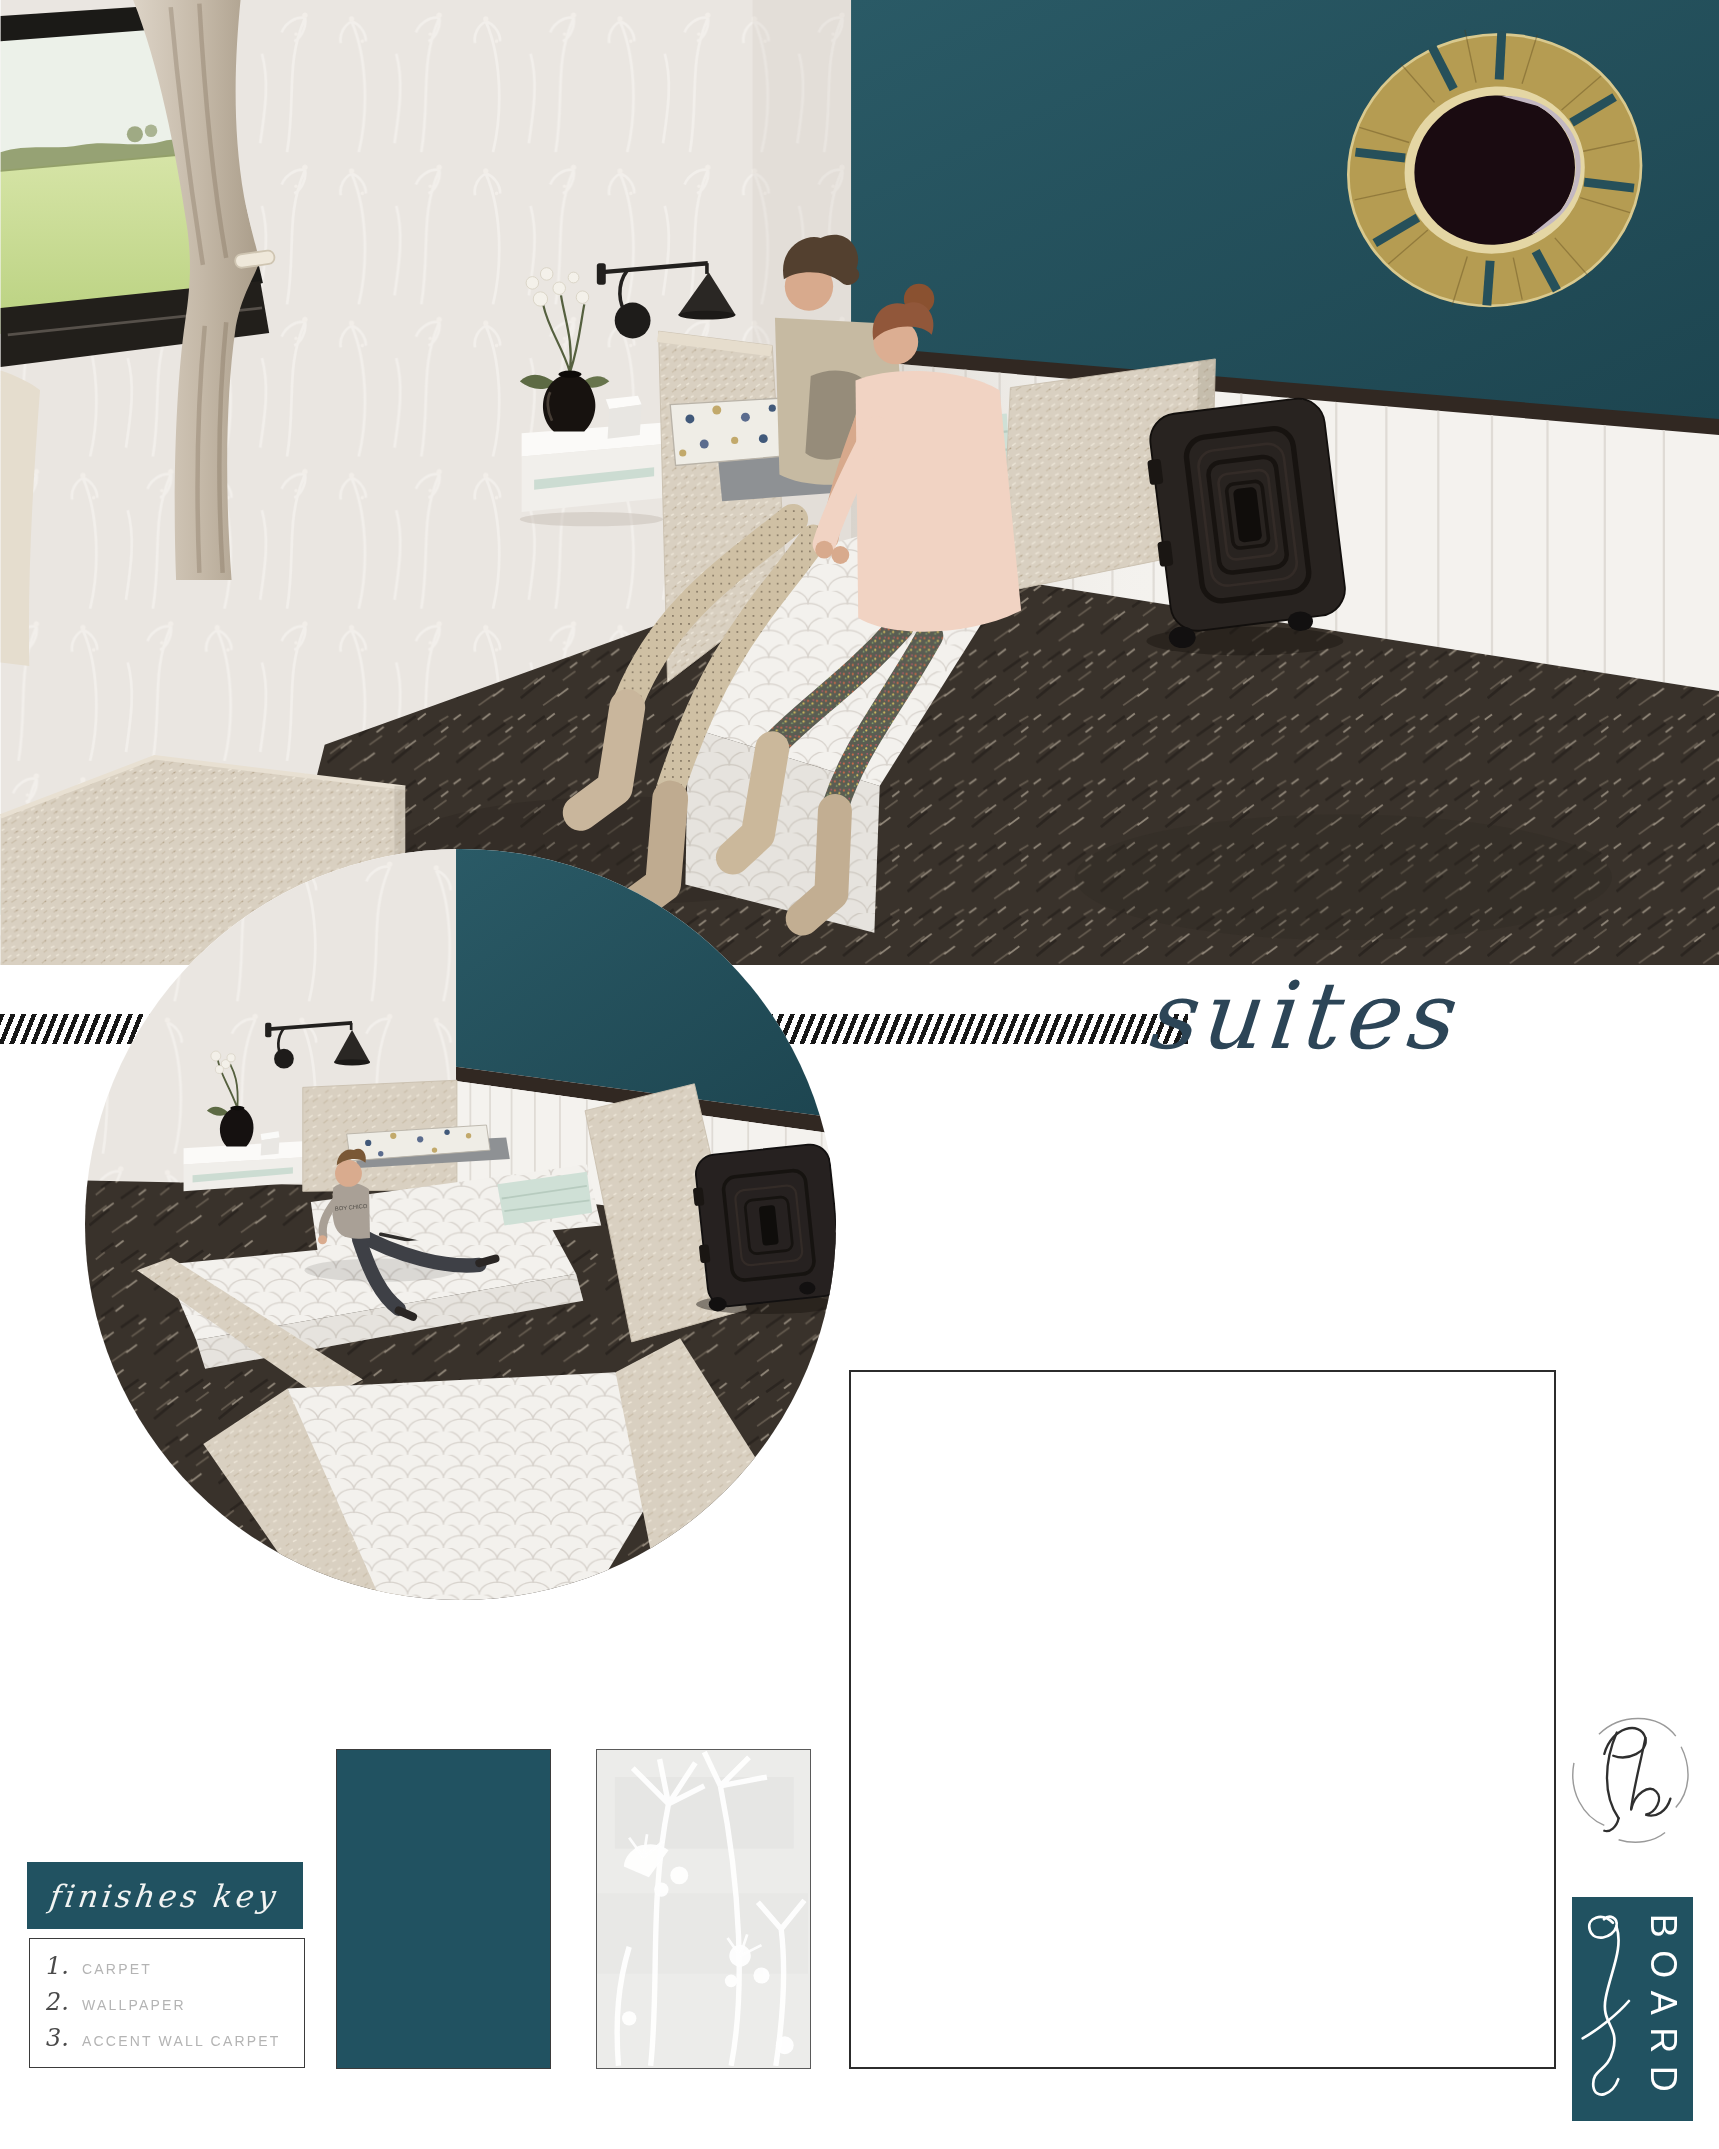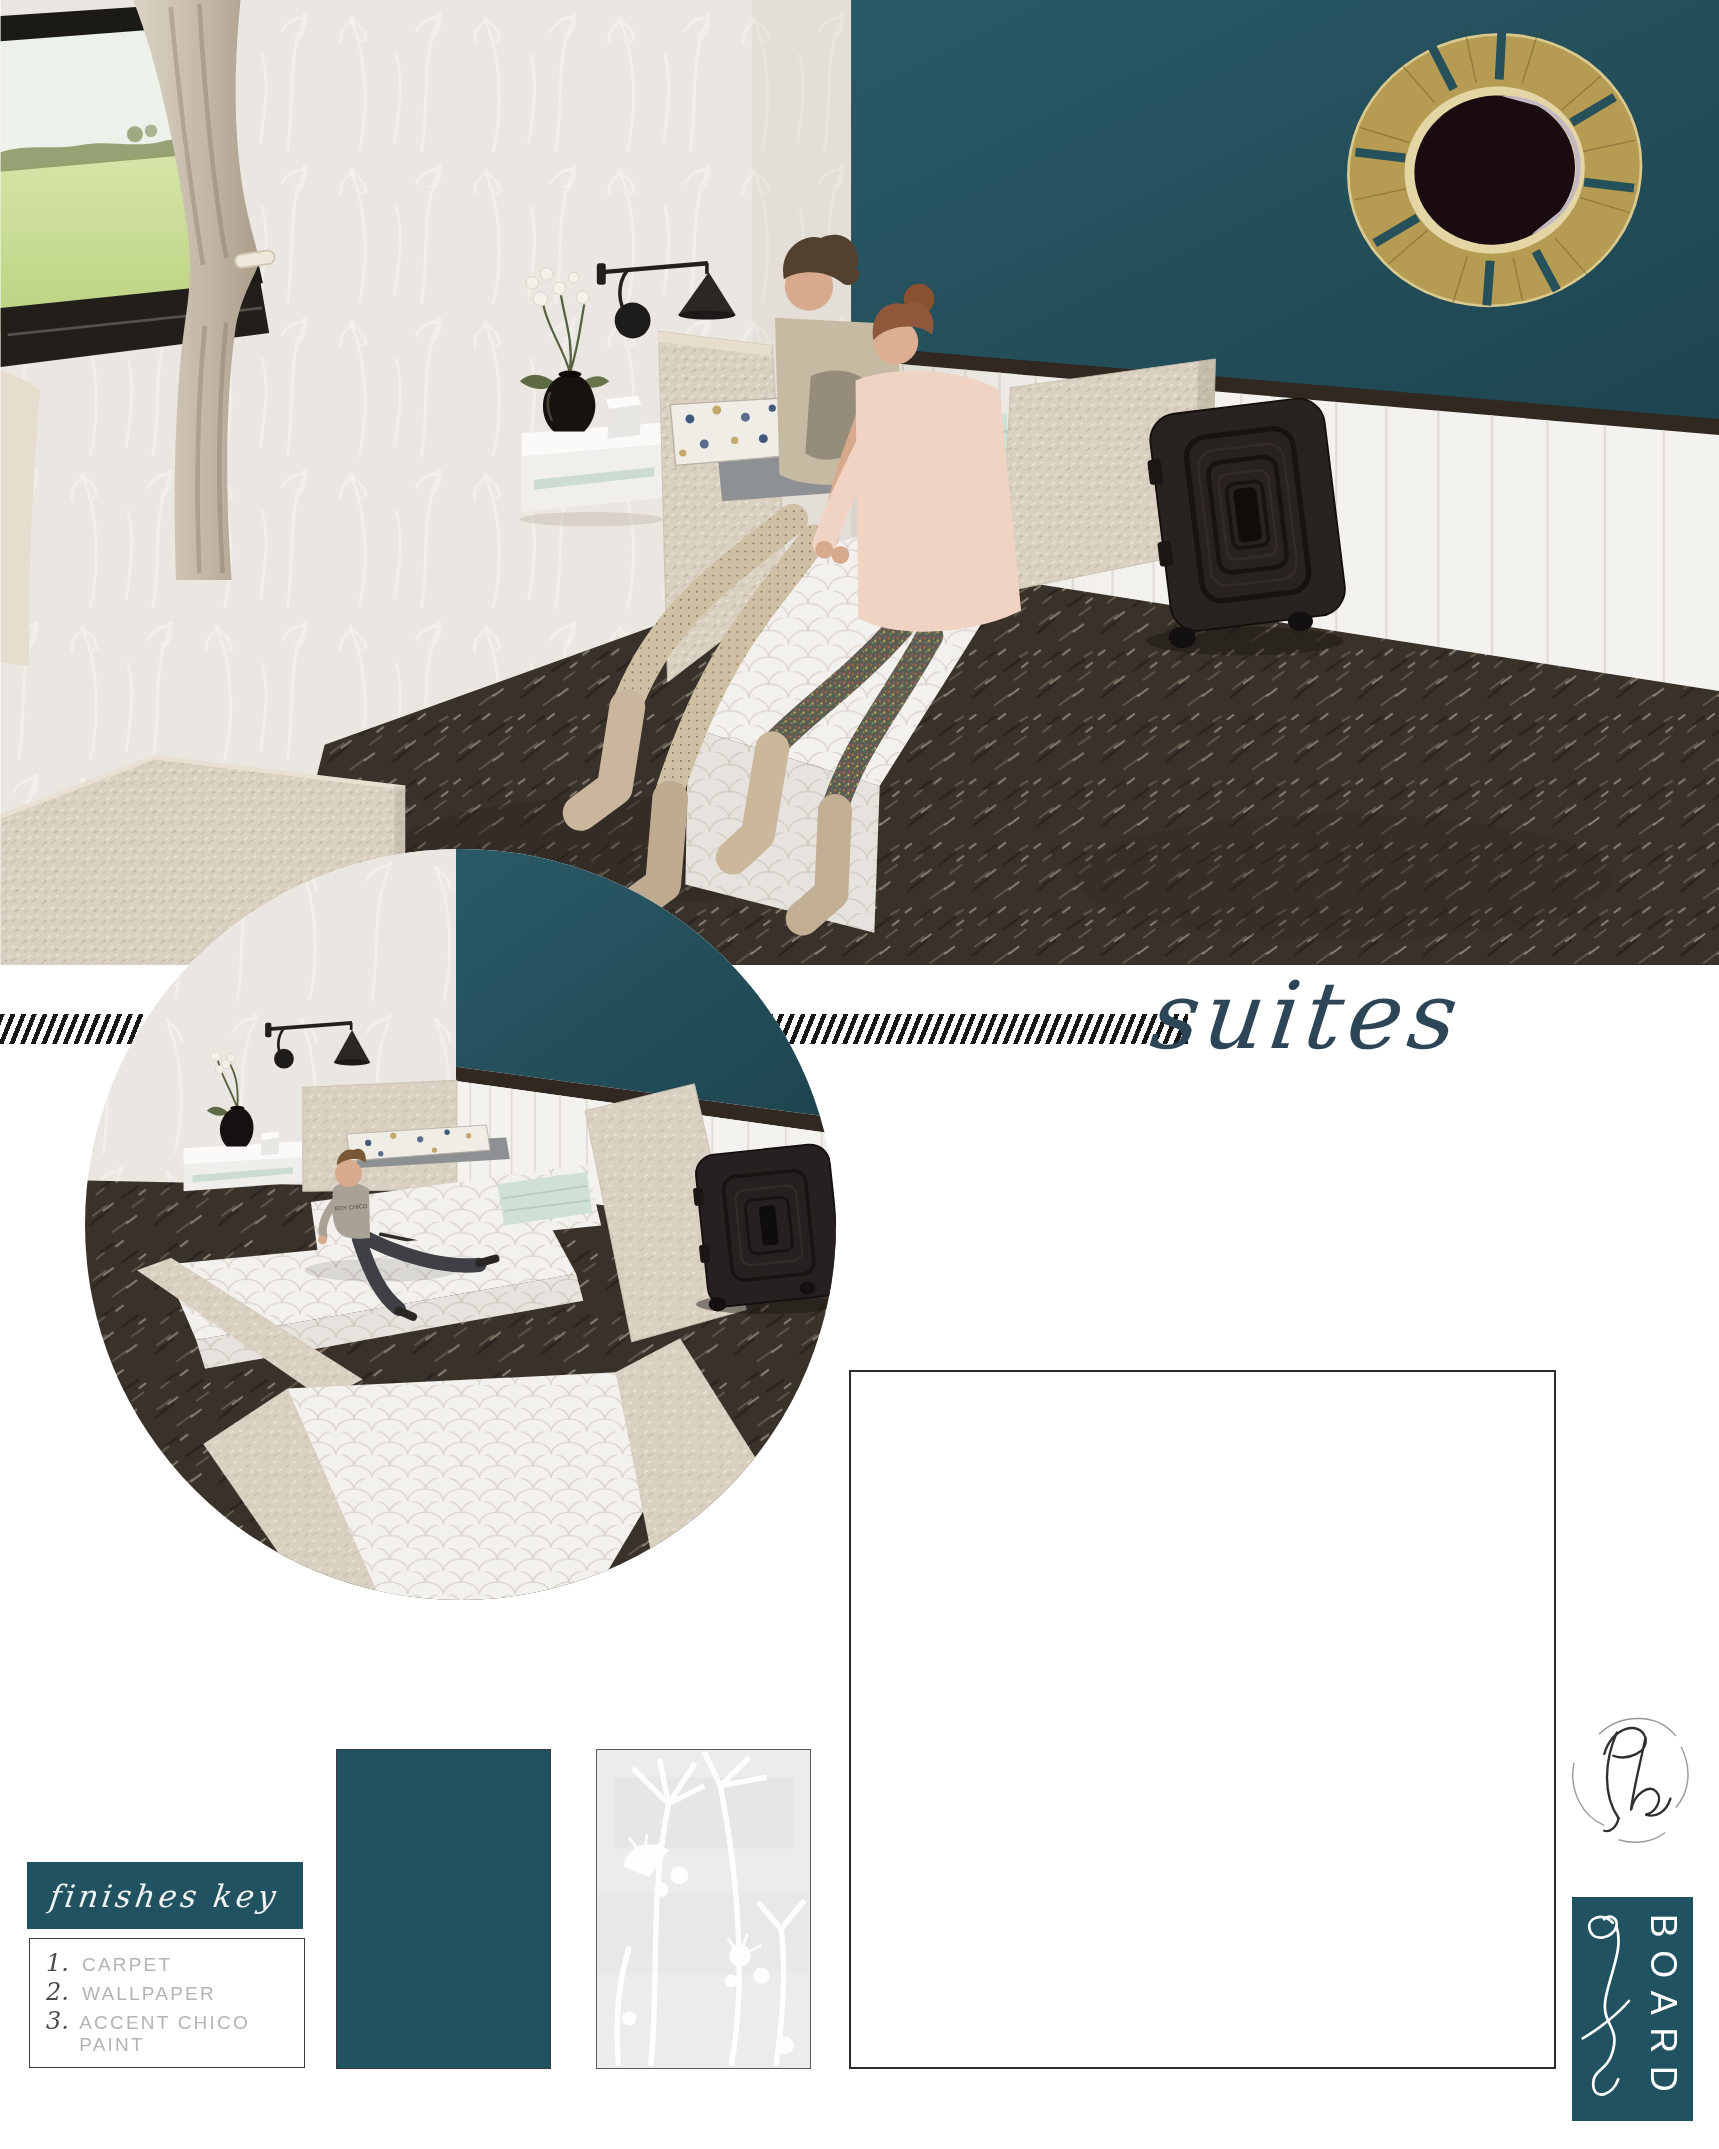--- a/index.html
+++ b/index.html
@@ -18,21 +18,21 @@
              border:2.7px solid #2c2c2c;box-sizing:border-box;}
   
   .fin-header{left:27px;top:1862px;width:276px;height:67px;background:#215261;
               display:flex;align-items:center;justify-content:center;}
   .fin-header span{font-size:31px;color:#f2f4f3;letter-spacing:3.6px;transform:skewX(-8deg);}
   .fin-list{left:29px;top:1938px;width:276px;height:130px;background:#ffffff;
             border:1.8px solid #3b3b3b;box-sizing:border-box;
             display:flex;flex-direction:column;justify-content:space-around;padding:9px 0 10.7px 16px;}
   .fin-row{display:flex;align-items:baseline;}
   .fin-num{width:36px;font-family:"DejaVu Serif",serif;font-style:italic;font-size:24px;color:#4a4a4a;}
-  .fin-label{font-size:19px;letter-spacing:2.2px;color:#b4b4b4;}
+  .fin-label{font-size:14px;letter-spacing:2.2px;color:#b4b4b4;}
   
   .teal-swatch{left:336px;top:1749px;width:215px;height:320px;background:#215261;
                border:1.8px solid #3b3b3b;box-sizing:border-box;}
   .wp-swatch{left:596px;top:1749px;width:215px;height:320px;background:#ececea;
              border:1.8px solid #5a5a5a;box-sizing:border-box;overflow:hidden;}
   
   .board-box{left:1572px;top:1897px;width:121px;height:224px;background:#215261;}
   .board-text{position:absolute;right:9px;top:50%;transform:translateY(-50%);
               writing-mode:vertical-rl;text-orientation:mixed;color:#ffffff;
               font-size:36px;letter-spacing:12.5px;font-family:"Liberation Sans",sans-serif;}
@@ -526,21 +526,21 @@
     <div class="fin-row">
       <span class="fin-num">1.</span>
       <span class="fin-label">CARPET</span>
     </div>
     <div class="fin-row">
       <span class="fin-num">2.</span>
       <span class="fin-label">WALLPAPER</span>
     </div>
     <div class="fin-row">
       <span class="fin-num">3.</span>
-      <span class="fin-label">ACCENT CHICO PAINT</span>
+      <span class="fin-label">ACCENT WALL CARPET</span>
     </div>
   </div>
 
   <div class="abs teal-swatch" style="background: rgb(33, 82, 97);"></div>
 
   <div class="abs wp-swatch">
     <svg width="211" height="316" viewBox="0 0 236 353">
       <rect width="236" height="353" fill="#ececea"></rect>
       <rect x="20" y="30" width="200" height="80" fill="#e6e6e4"></rect>
       <rect x="0" y="160" width="236" height="90" fill="#e8e8e6"></rect>

